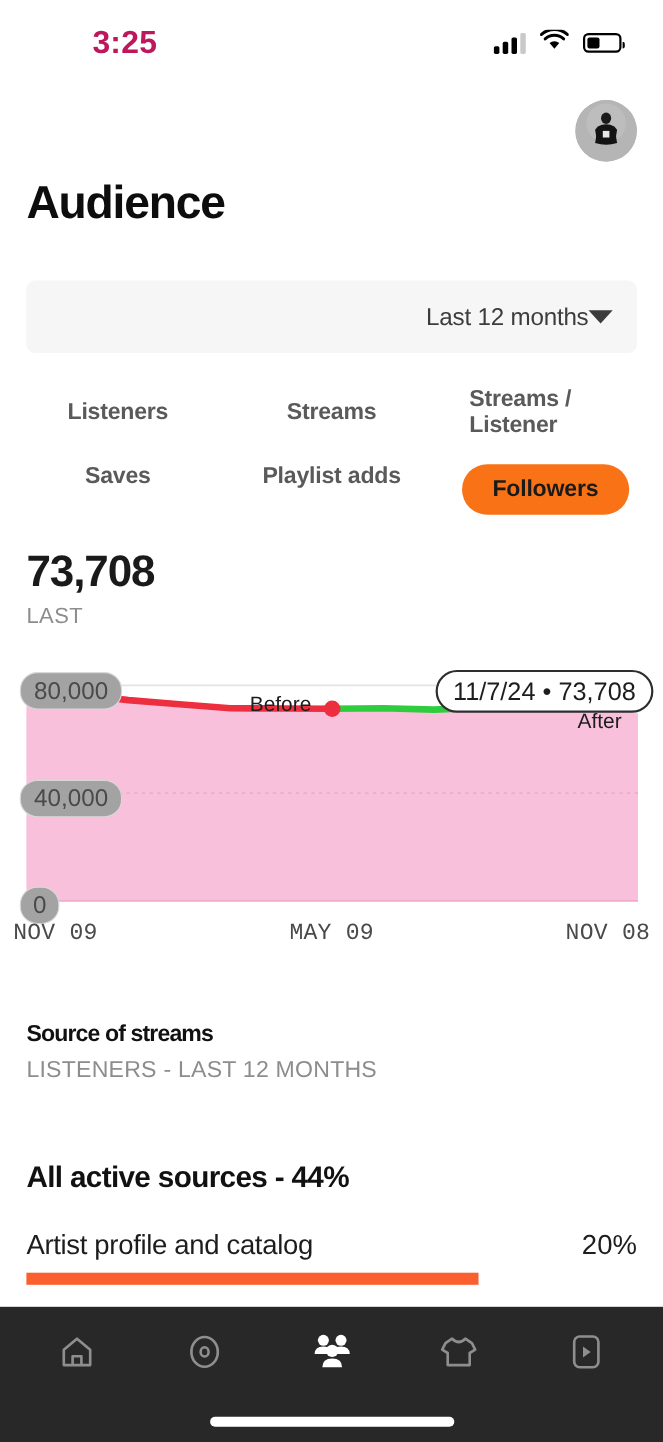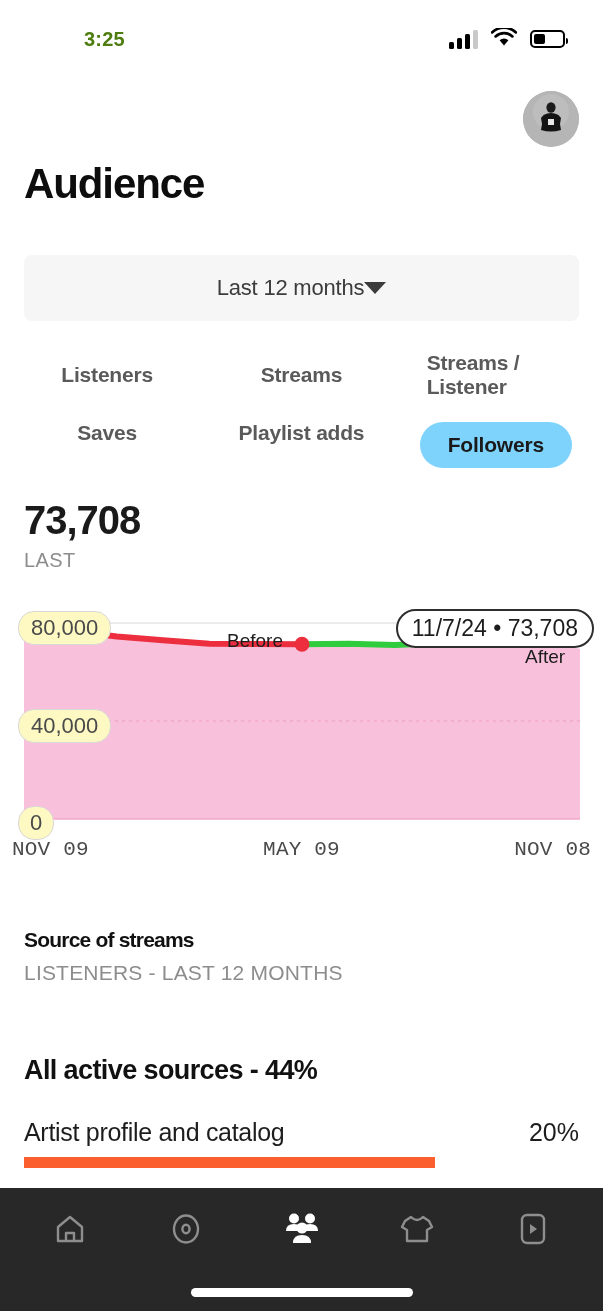--- a/index.html
+++ b/index.html
@@ -21,23 +21,23 @@
     position: absolute;
     top: 0; left: 0;
     width: 603px; height: 78px;
     display: flex;
     align-items: center;
     justify-content: space-between;
     padding: 0 38px 0 84px;
     box-sizing: border-box;
   }
   .status-time {
-    font-size: 20px;
-    font-weight: 700;
-    color: #4d7c0f;
+    font-size: 29px;
+    font-weight: 700;
+    color: #be185d;
     letter-spacing: 0.2px;
     line-height: 1;
   }
   .status-right {
     display: flex;
     align-items: center;
     gap: 13px;
   }
   .signal-bars {
     display: flex;
@@ -104,21 +104,21 @@
 
   
   .range-select {
     position: absolute;
     top: 255px; left: 24px;
     width: 555px; height: 66px;
     background: #f6f6f6;
     border-radius: 8px;
     display: flex;
     align-items: center;
-    justify-content: center;
+    justify-content: flex-end;
     padding: 0 22px;
     box-sizing: border-box;
   }
   .range-select .value {
     font-size: 22px;
     color: #3c3c3c;
     letter-spacing: -0.2px;
   }
   .caret {
     width: 0; height: 0;
@@ -150,21 +150,21 @@
   }
   .chip .pill {
     display: inline-flex;
     align-items: center;
     justify-content: center;
     height: 46px;
     padding: 0 28px;
     border-radius: 23px;
   }
   .chip.selected .pill {
-    background: #7dd3fc;
+    background: #f97316;
     color: #1a1a1a;
     margin-top: 23px;
   }
 
   
   .total-value {
     position: absolute;
     top: 500px; left: 24px;
     font-size: 40px;
     font-weight: 700;
@@ -183,21 +183,21 @@
   
   .chart {
     position: absolute;
     top: 605px; left: 0;
     width: 603px; height: 230px;
   }
   .chart svg { display: block; }
 
   .axis-pill {
     position: absolute;
-    background: #fef9c3;
+    background: #a3a3a3;
     border: 1.5px solid #d8d8d8;
     border-radius: 16px;
     font-size: 22px;
     color: #4a4a4a;
     padding: 2px 12px;
     line-height: 1.25;
     white-space: nowrap;
   }
   .axis-pill.y80 { left: 18px; top: 611px; }
   .axis-pill.y40 { left: 18px; top: 709px; }

